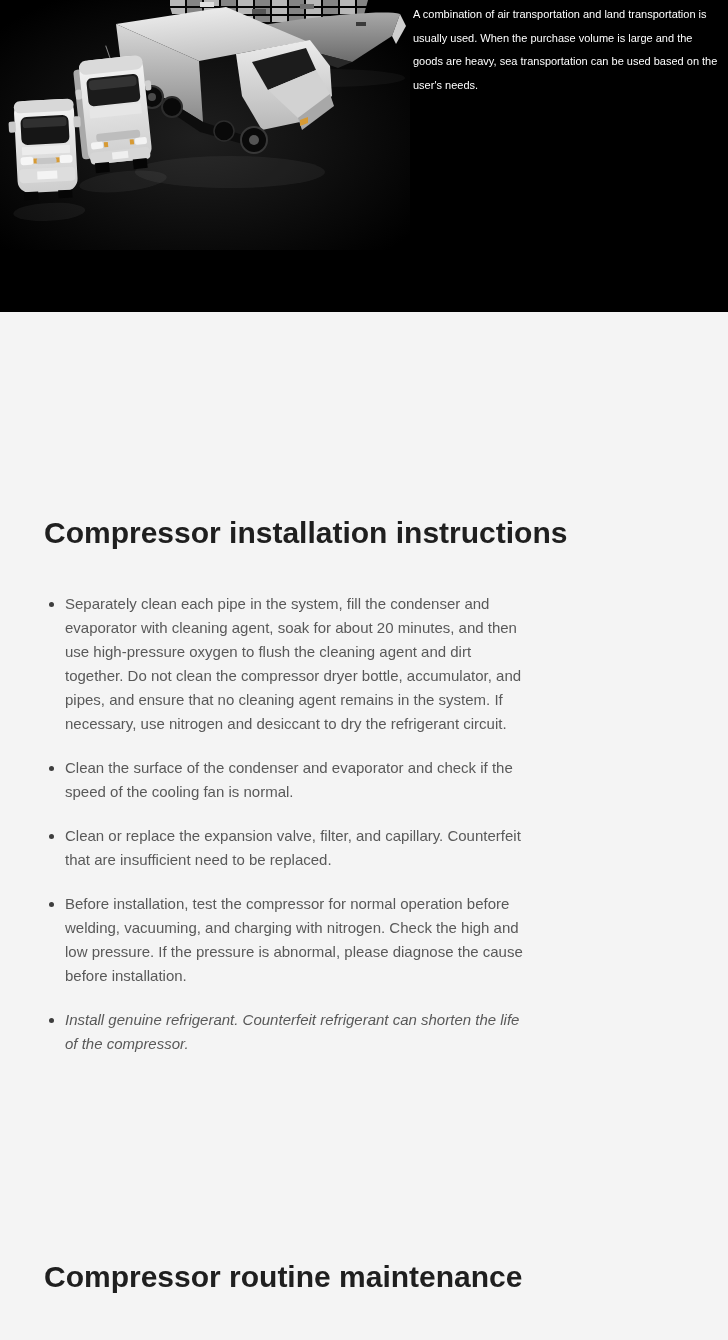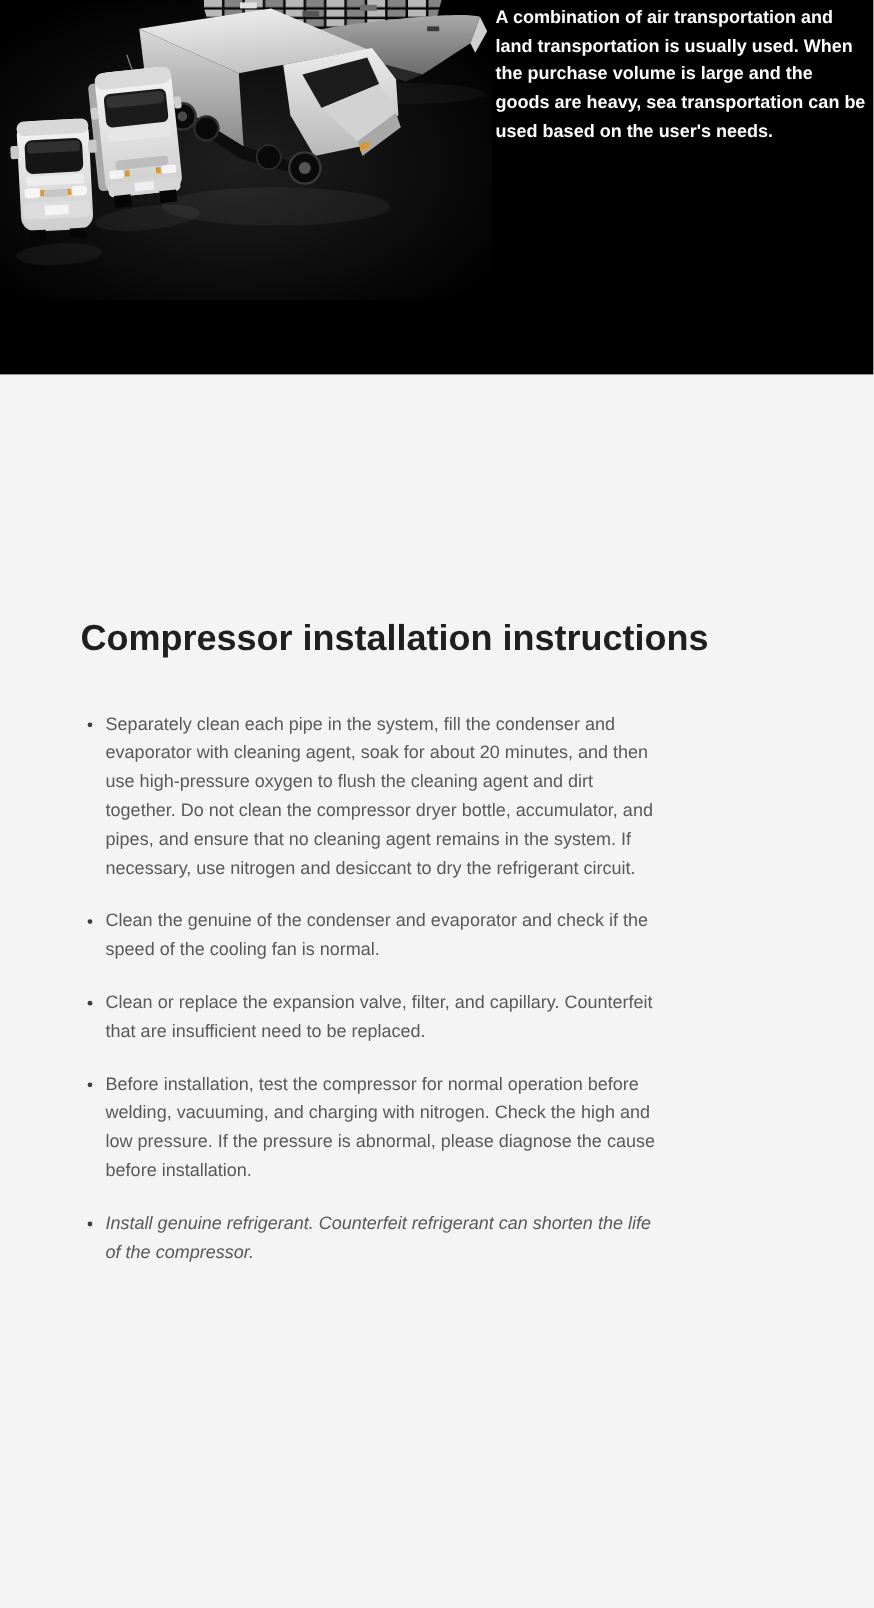--- a/index.html
+++ b/index.html
@@ -13,24 +13,24 @@
   .hero {
     position:relative;
     width:728px; height:312px;
     background:#000;
   }
   .hero svg { position:absolute; left:0; top:0; display:block; }
   .hero-caption {
     position:absolute; left:413px; top:3px; margin:0;
     width:312px;
     color:#ffffff;
-    font-size:15px; line-height:23.7px;
-    font-weight:700;
+    font-size:11px; line-height:23.7px;
+    font-weight:400;
   }
-  .content { padding-left:67px; }
+  .content { padding-left:44px; }
   .section-heading {
     margin:0;
     font-size:30px; line-height:34px;
     font-weight:bold;
     color:#1f1f1f;
   }
   .heading-installation { padding-top:204px; }
   .heading-maintenance { margin-top:204px; }
   ul.bullets {
     margin:42px 0 0 0;
@@ -159,19 +159,20 @@
   </svg>
 
   <p class="hero-caption">A combination of air transportation and land transportation is usually used. When the purchase volume is large and the goods are heavy, sea transportation can be used based on the user's needs.</p>
 </div>
 
 <div class="content">
   <h1 class="section-heading heading-installation">Compressor installation instructions</h1>
 
   <ul class="bullets">
     <li>Separately clean each pipe in the system, fill the condenser and evaporator with cleaning agent, soak for about 20 minutes, and then use high-pressure oxygen to flush the cleaning agent and dirt together. Do not clean the compressor dryer bottle, accumulator, and pipes, and ensure that no cleaning agent remains in the system. If necessary, use nitrogen and desiccant to dry the refrigerant circuit.</li>
-    <li>Clean the genuine of the condenser and evaporator and check if the speed of the cooling fan is normal.</li>
+    <li>Clean the surface of the condenser and evaporator and check if the speed of the cooling fan is normal.</li>
     <li>Clean or replace the expansion valve, filter, and capillary. Counterfeit that are insufficient need to be replaced.</li>
     <li>Before installation, test the compressor for normal operation before welding, vacuuming, and charging with nitrogen. Check the high and low pressure. If the pressure is abnormal, please diagnose the cause before installation.</li>
     <li>Install genuine refrigerant. Counterfeit refrigerant can shorten the life of the compressor.</li>
   </ul>
 
+  <h1 class="section-heading heading-maintenance">Compressor routine maintenance</h1>
 </div>
 
 </body></html>

